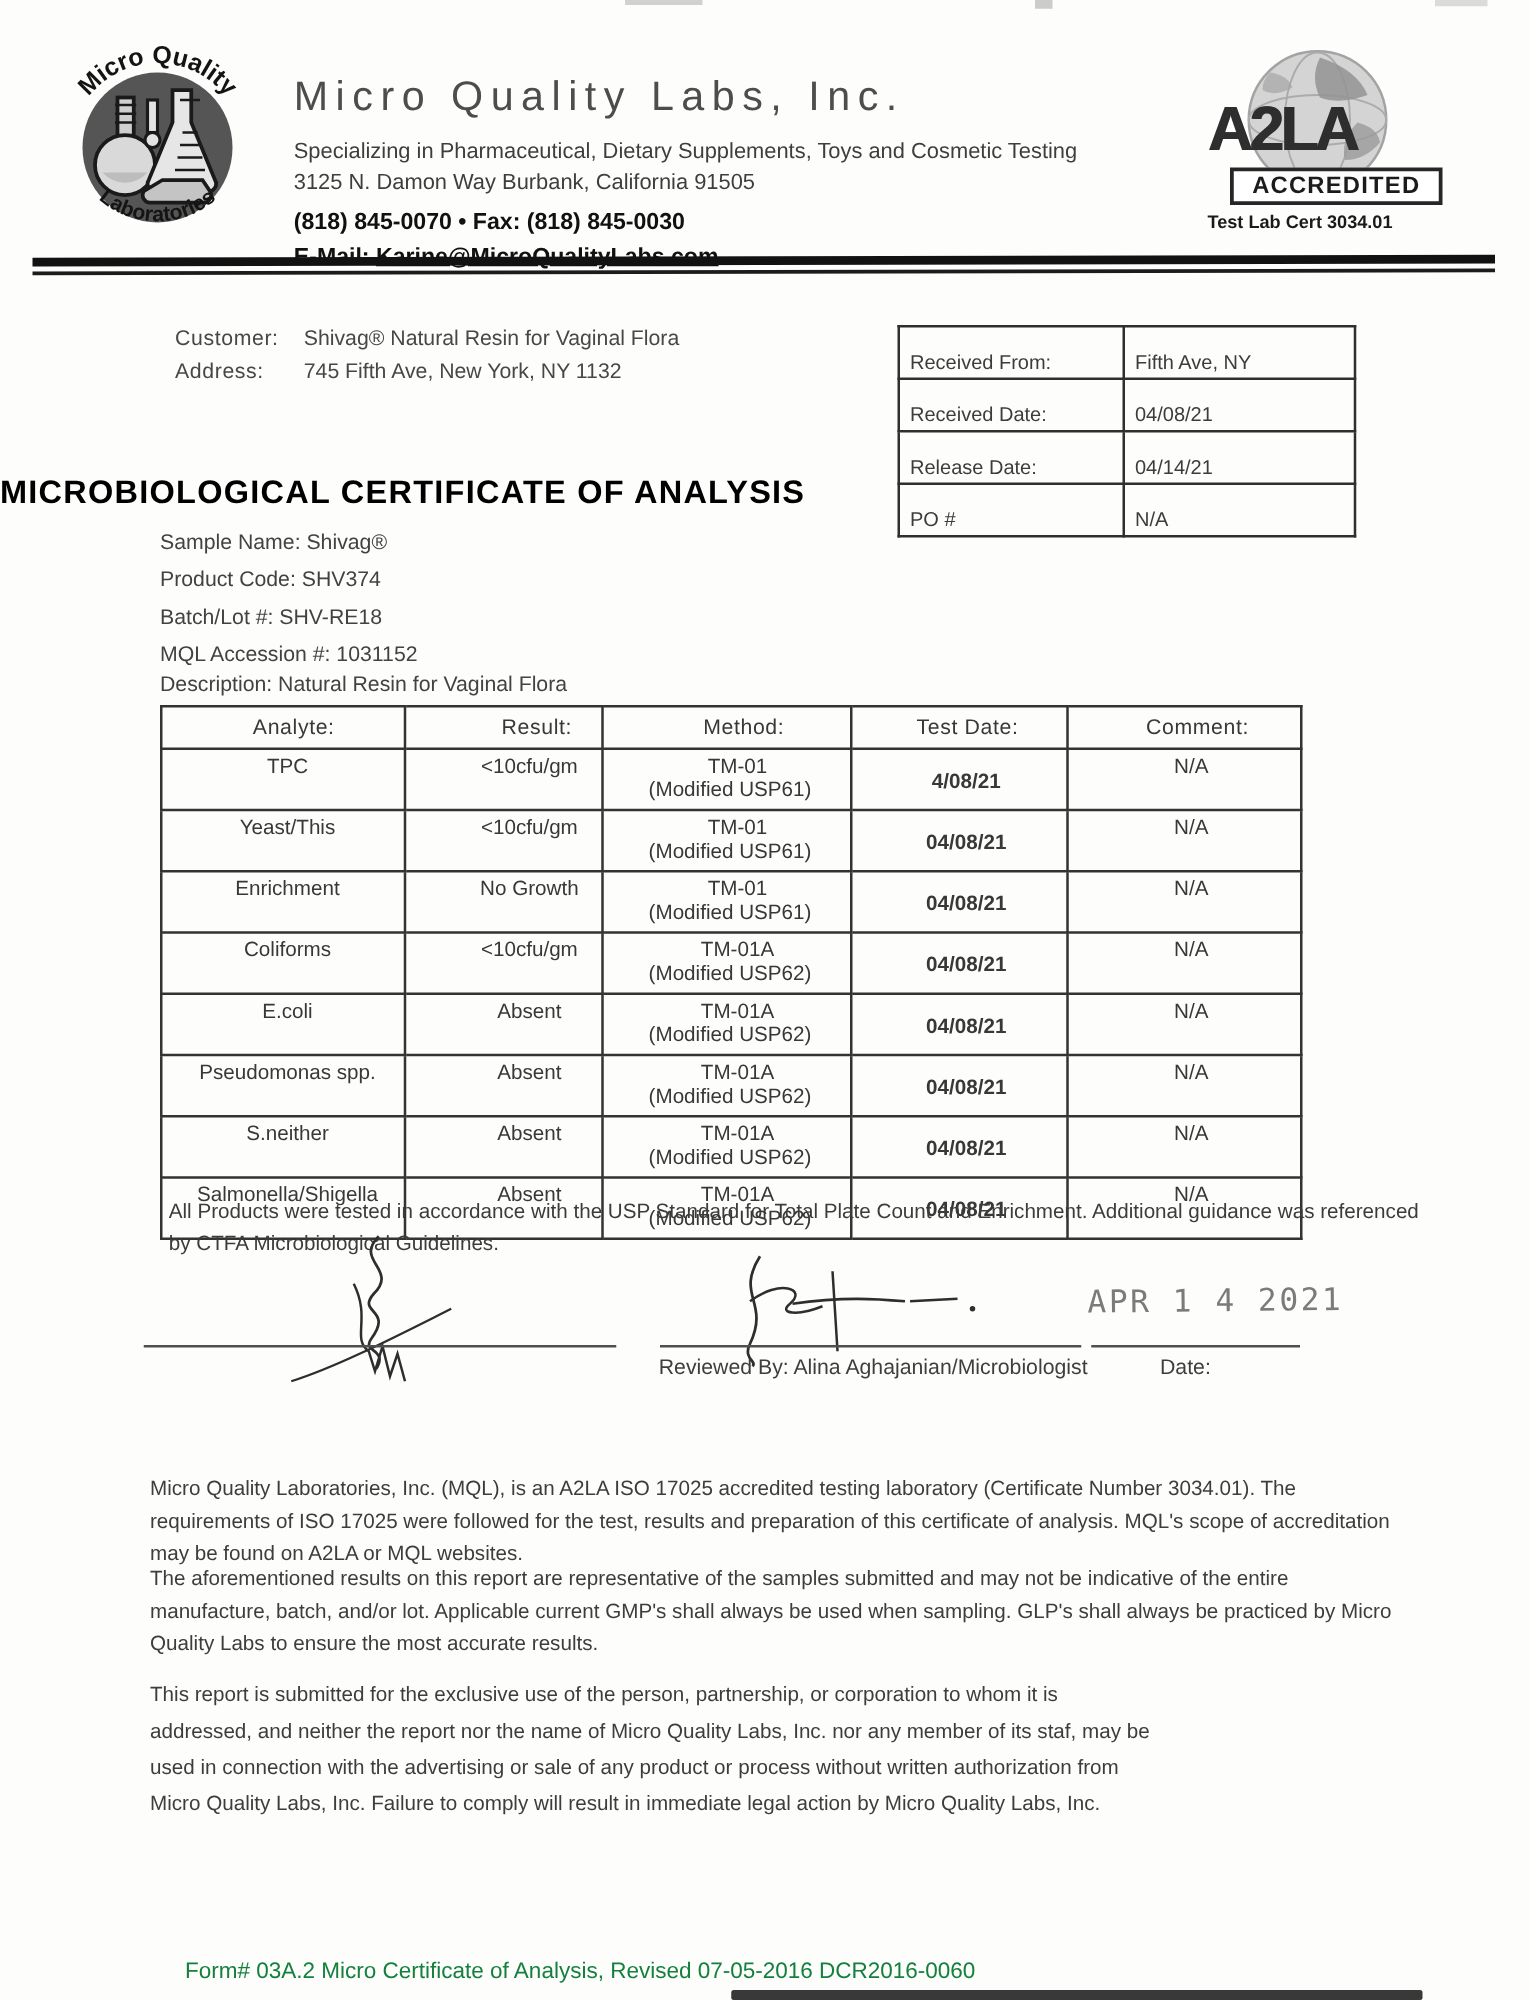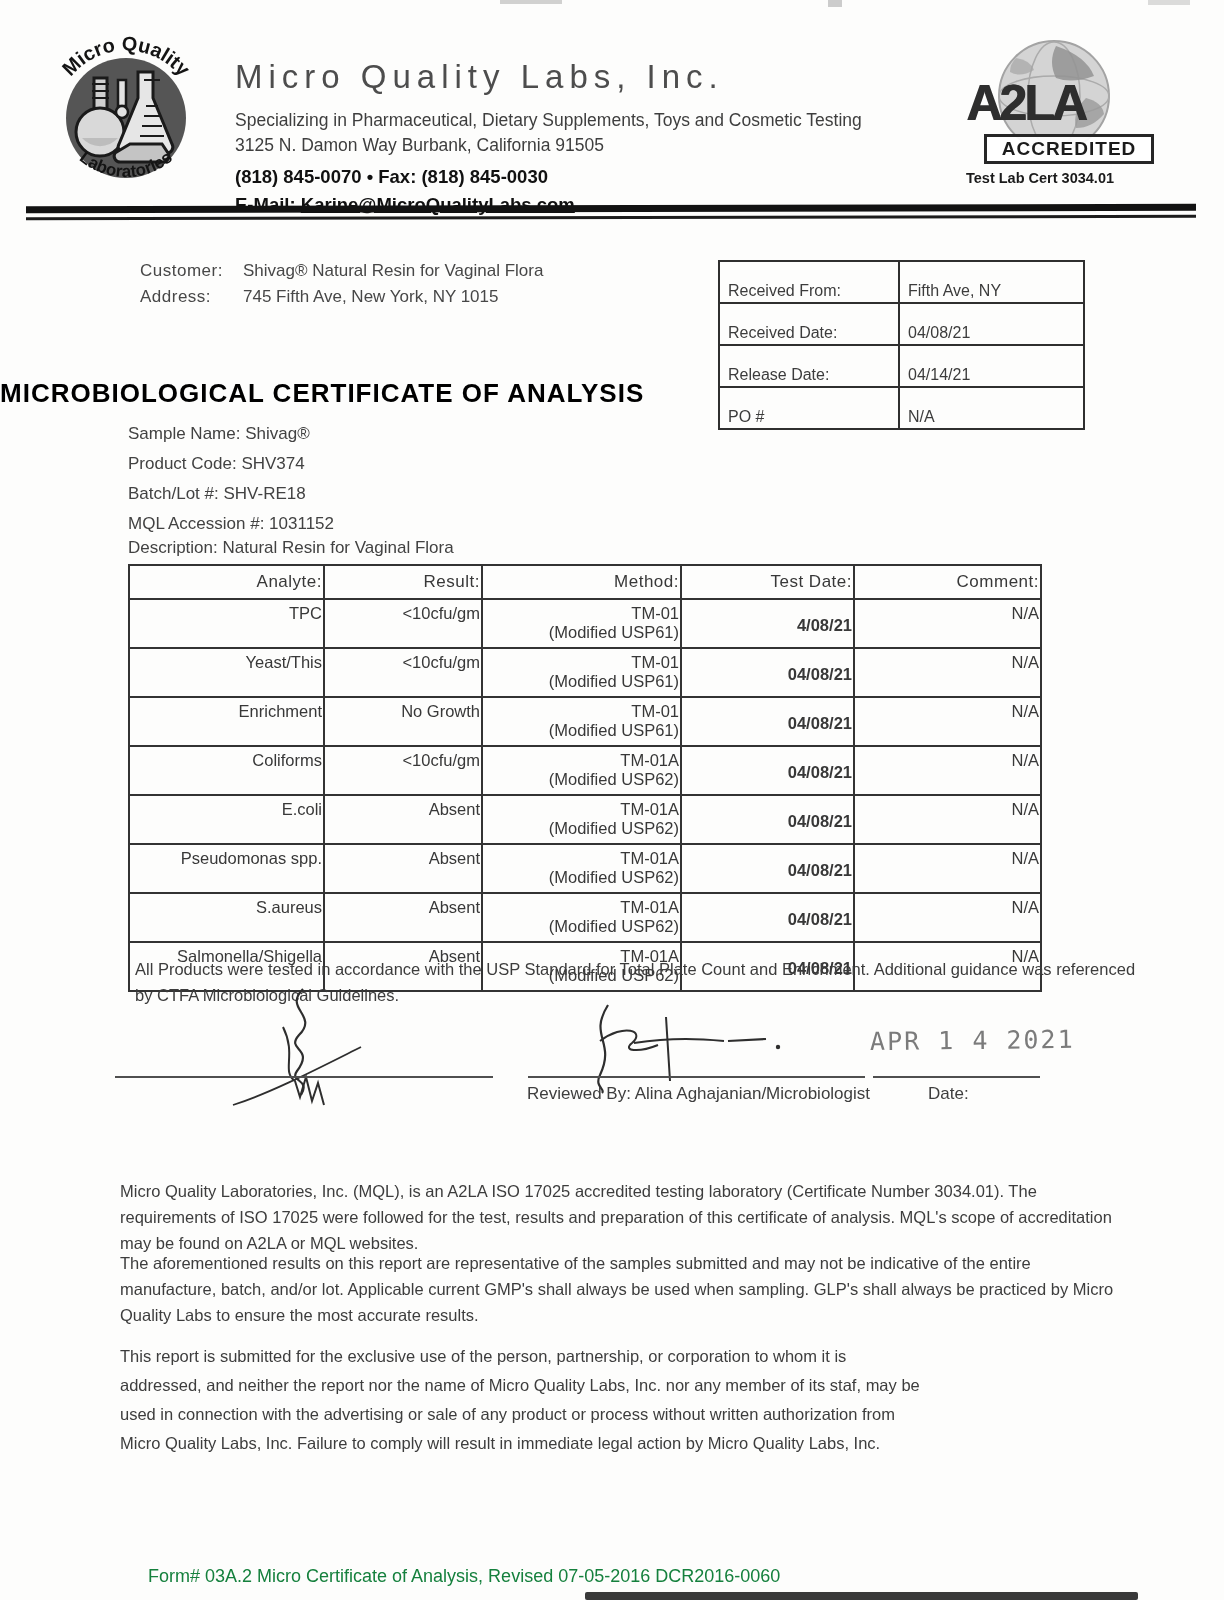--- a/index.html
+++ b/index.html
@@ -36,21 +36,21 @@
     padding:17px 0 0 8px; white-space:nowrap;}
   .recv td.rl{width:170px;} .recv td.rv{width:175px;}
   
   .cert-title{position:absolute; left:0; top:378px; width:1120px; text-align:left;
     font-size:26px; font-weight:bold; letter-spacing:1px; color:#000000;}
   .sample{position:absolute; left:128px; top:424px; font-size:17px; color:#424242;}
   .sample div{height:30px;}
   .descr{position:absolute; left:128px; top:538px; font-size:17px; color:#424242;}
   
   .results{position:absolute; left:128px; top:564px; border-collapse:collapse; table-layout:fixed; width:912px;}
-  .results th, .results td{border:2px solid #333; font-weight:normal; text-align:right;
+  .results th, .results td{border:2px solid #333; font-weight:normal; text-align:center;
     font-size:16.5px; color:#383838; vertical-align:top;}
   .results thead th{height:30px; vertical-align:middle; font-size:17px; letter-spacing:0.5px;}
   .results tbody td{height:42px; padding-top:4px;}
   .c-analyte{width:195px;} .c-result{width:158px;} .c-method{width:199px;}
   .c-date{width:173px;} .c-comment{width:187px;}
   th.h-analyte{padding-left:18px;} th.h-result{padding-left:54px;} th.h-method{padding-left:28px;}
   th.h-date{padding-left:14px;} th.h-comment{padding-left:22px;}
   td.d-analyte{padding-left:8px;} td.d-result{padding-left:42px;}
   td.d-method{padding-left:6px;} td.d-method .m1{padding-left:12px;}
   td.d-date{padding-left:12px; vertical-align:middle;font-weight:bold;} td.d-comment{padding-left:12px;}
@@ -140,21 +140,21 @@
     </svg>
     <div class="mark">A2LA</div>
     <div class="accbox">ACCREDITED</div>
     <div class="certno">Test Lab Cert 3034.01</div>
   </div>
 
   <div class="double-rule"></div>
 
   <div class="cust">
     <div><span class="lab">Customer:</span><span>Shivag® Natural Resin for Vaginal Flora</span></div>
-    <div><span class="lab">Address:</span><span>745 Fifth Ave, New York, NY 1015</span></div>
+    <div><span class="lab">Address:</span><span>745 Fifth Ave, New York, NY 1132</span></div>
   </div>
 
   <table class="recv">
     <tbody>
       <tr>
           <td class="rl">Received From:</td>
           <td class="rv">Fifth Ave, NY</td>
         </tr>
       <tr>
           <td class="rl">Received Date:</td>
@@ -253,21 +253,21 @@
         <td class="d-analyte">Pseudomonas spp.</td>
         <td class="d-result">Absent</td>
         <td class="d-method">
             <div class="m1">TM-01A</div>
             <div>(Modified USP62)</div>
           </td>
         <td class="d-date">04/08/21</td>
         <td class="d-comment">N/A</td>
       </tr>
       <tr>
-        <td class="d-analyte">S.aureus</td>
+        <td class="d-analyte">S.neither</td>
         <td class="d-result">Absent</td>
         <td class="d-method">
             <div class="m1">TM-01A</div>
             <div>(Modified USP62)</div>
           </td>
         <td class="d-date">04/08/21</td>
         <td class="d-comment">N/A</td>
       </tr>
       <tr>
         <td class="d-analyte">Salmonella/Shigella</td>

